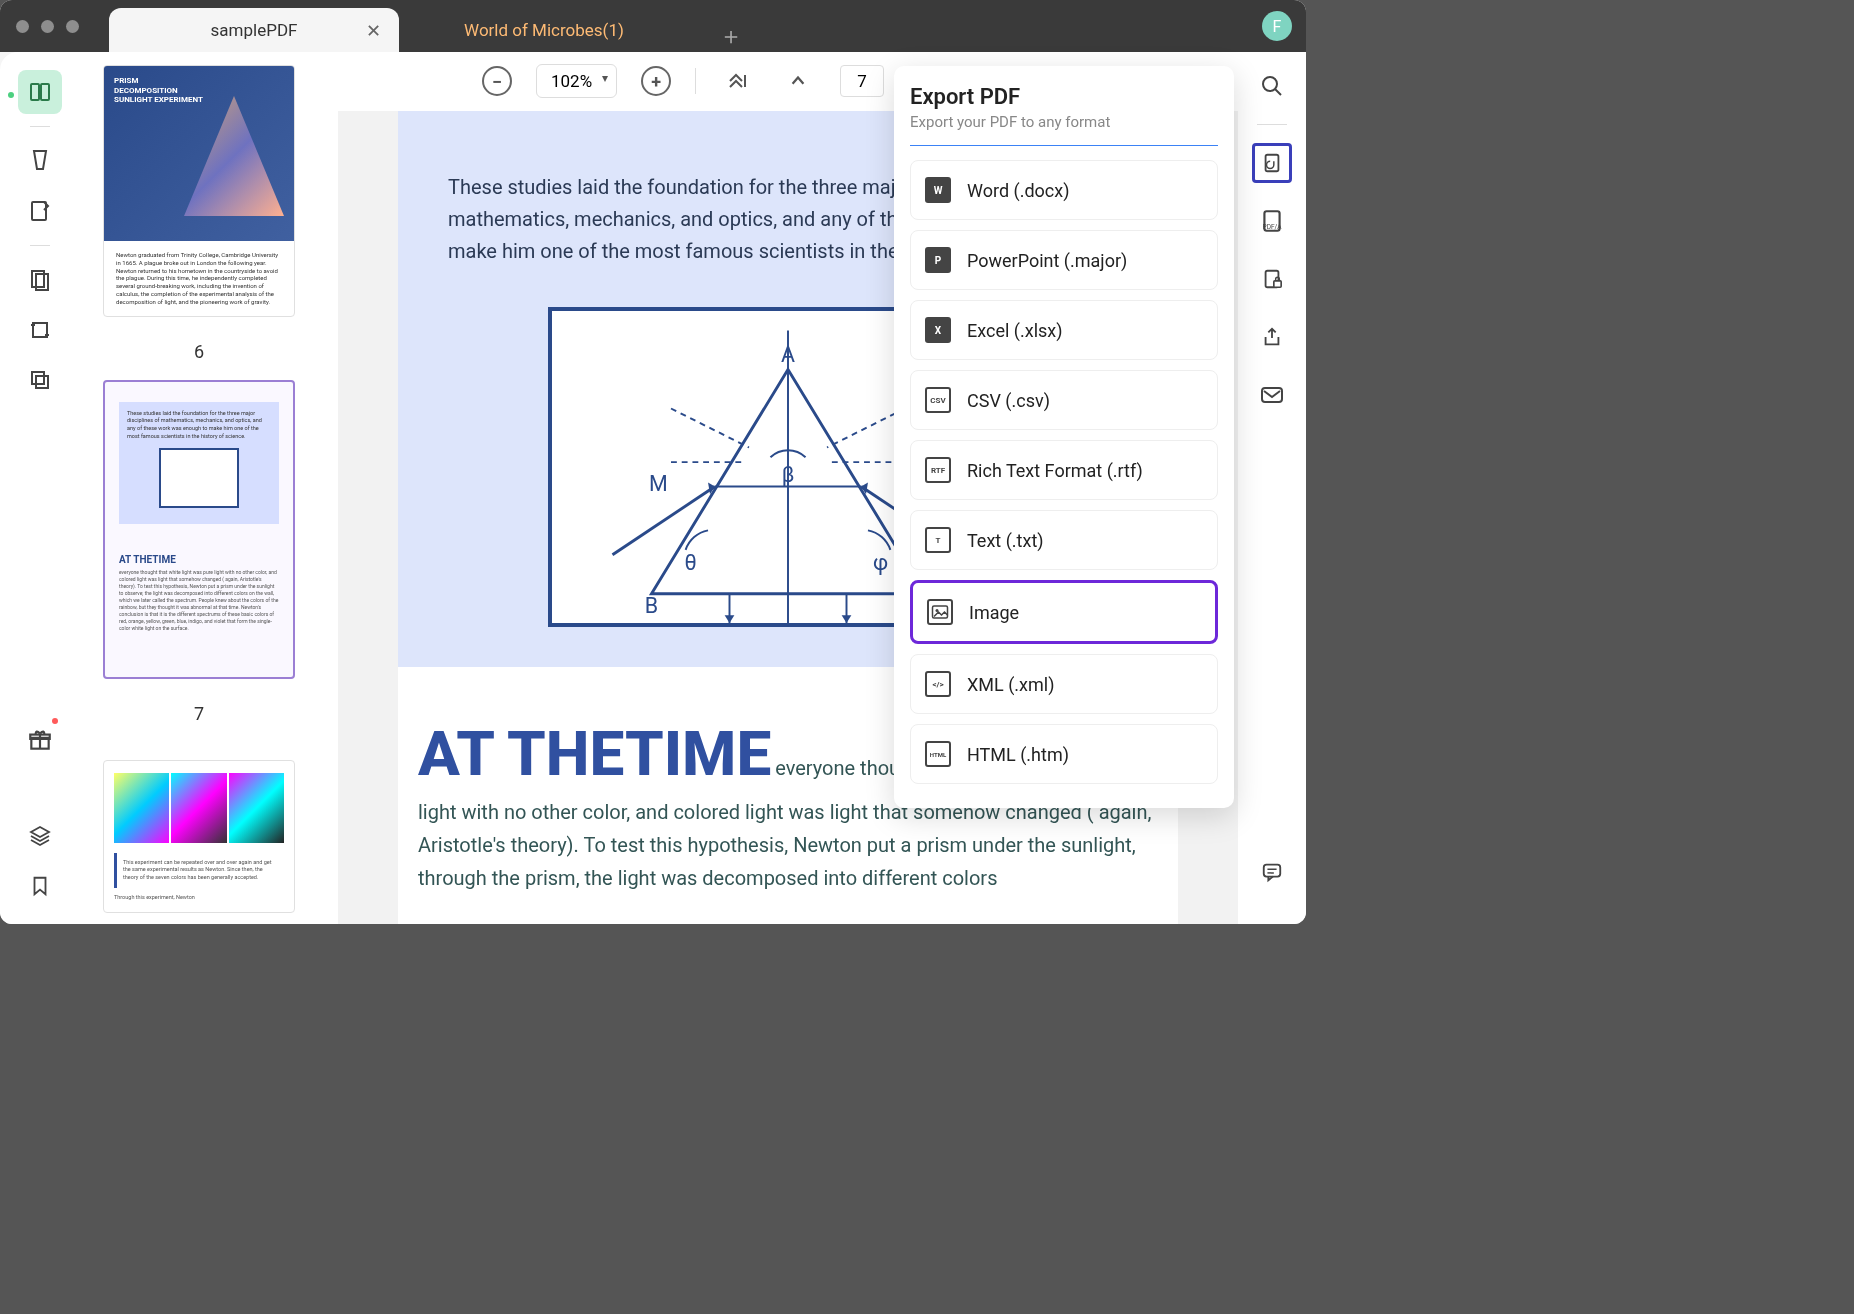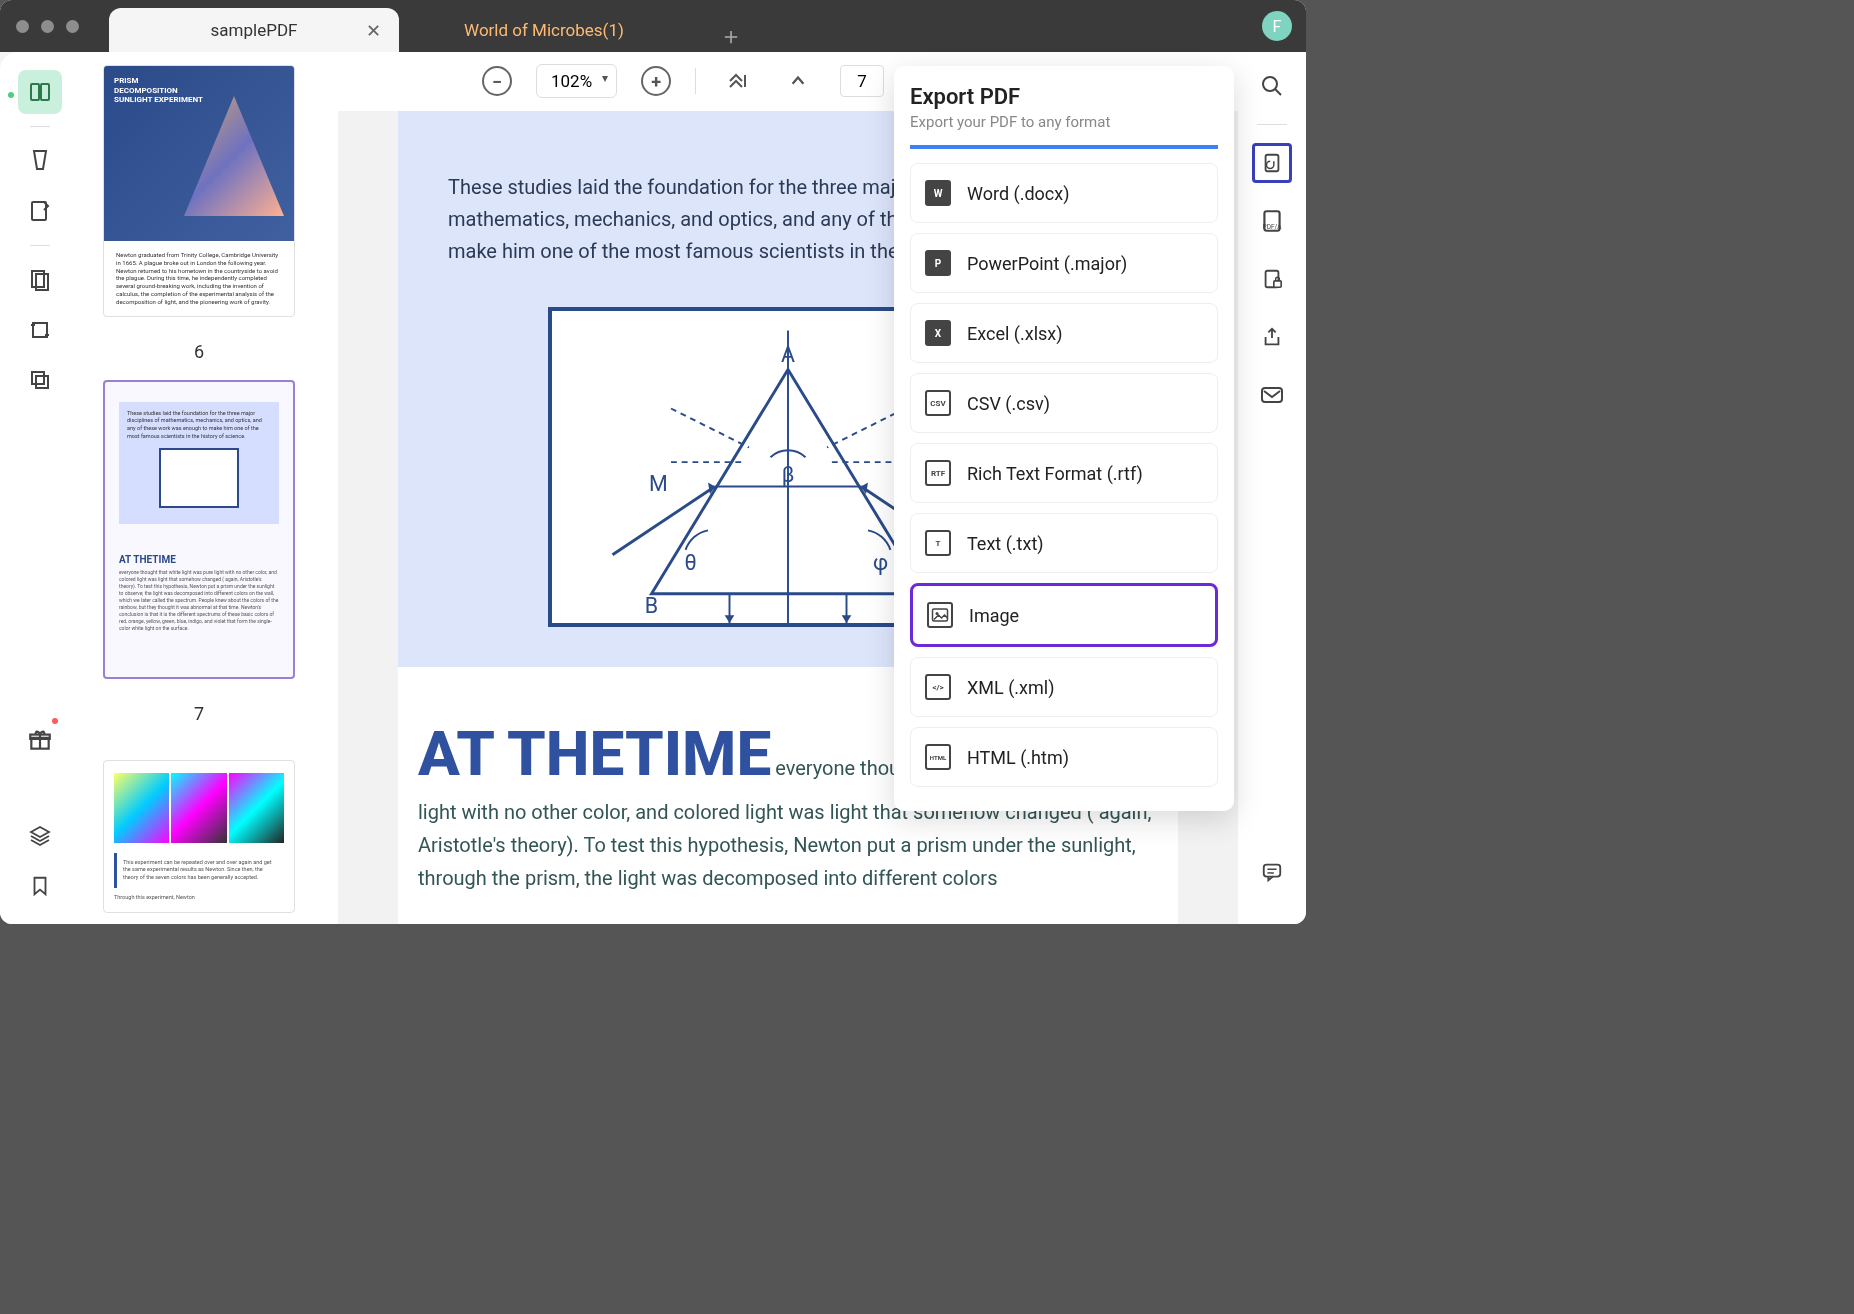--- a/index.html
+++ b/index.html
@@ -426,21 +426,21 @@
 .export-title {
   font-size: 22px;
   font-weight: 600;
   color: #222;
 }
 .export-sub {
   font-size: 15px;
   color: #888;
   margin-top: 4px;
   padding-bottom: 14px;
-  border-bottom: 4px solid #3b82f6;
+  border-bottom: 1px solid #3b82f6;
 }
 
 .export-list {
   display: flex;
   flex-direction: column;
   gap: 10px;
   margin-top: 14px;
 }
 
 .export-item {

